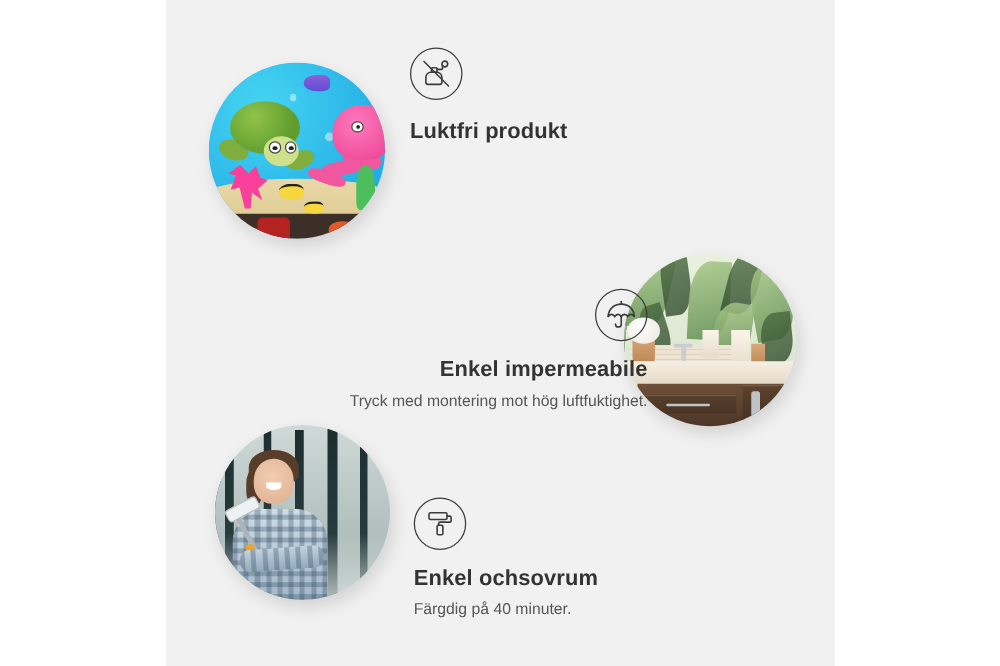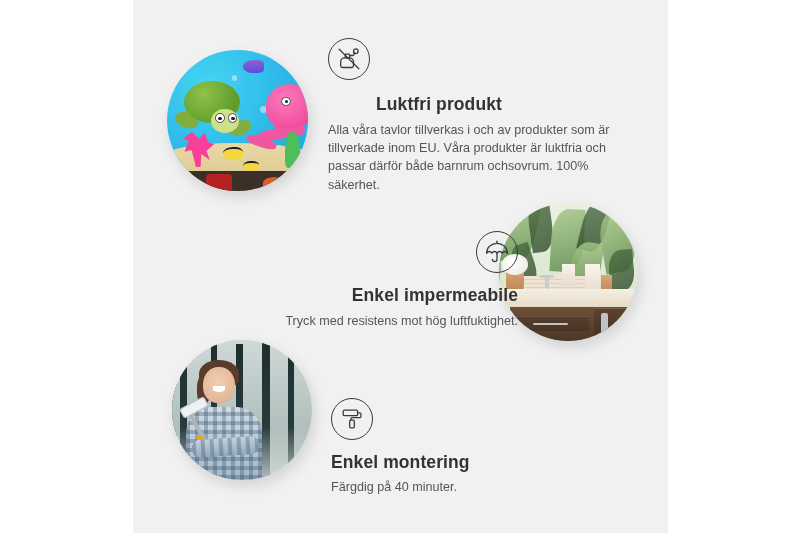--- a/index.html
+++ b/index.html
@@ -46,21 +46,20 @@
   }
   .icon-wrap svg { display: block; }
 
   .f-title {
     font-size: 17.5px;
     font-weight: bold;
     color: #333333;
     letter-spacing: .1px;
     line-height: 1.25;
     white-space: nowrap;
-    margin-left: 48px;
   }
 
   .f-desc {
     font-size: 12.6px;
     color: #555555;
     line-height: 1.45;
   }
 
   
   #feature-odour {
@@ -364,21 +363,20 @@
       <div class="icon-wrap">
         <svg width="26" height="26" viewBox="0 0 26 26" fill="none" stroke="#3c3c3c" stroke-width="1.3" stroke-linecap="round">
           <path d="M6.5 21.5h9.2c1 0 1.8-.8 1.8-1.8v-3.9c0-2.2-1.8-4-4-4H8.7c-2.2 0-4 1.8-4 4v3.9c0 1 .8 1.8 1.8 1.8z"></path>
           <rect x="9.2" y="8.2" width="4.4" height="3.6" rx=".7"></rect>
           <path d="M13.6 9.5h3.1c.8 0 1.4-.6 1.4-1.4V6.4"></path>
           <circle cx="19.8" cy="5.2" r="2.3"></circle>
           <path d="M3.2 3.2 22.8 22.8"></path>
         </svg>
       </div>
       <div class="f-title">Luktfri produkt</div>
-      <div class="f-desc">Alla våra tavlor tillverkas i och av produkter som är tillverkade inom EU. Våra produkter är luktfria och passar därför både barnrum ochsovrum. 100% säkerhet.</div>
     </div>
 
     <div class="photo" id="photo-bathroom">
       <div class="inner">
         <div class="bw-wall"></div>
 
         <div class="bw-leaf" style="left:4%;top:2%;width:22%;height:42%;transform:rotate(12deg)"></div>
         <div class="bw-leaf-dark" style="left:22%;top:-4%;width:17%;height:40%;transform:rotate(-8deg)"></div>
         <div class="bw-leaf" style="left:38%;top:4%;width:24%;height:46%;transform:rotate(3deg)"></div>
         <div class="bw-leaf-dark" style="left:60%;top:-2%;width:18%;height:38%;transform:rotate(14deg)"></div>
@@ -411,21 +409,21 @@
     <div class="feature" id="feature-waterproof">
       <div class="icon-wrap">
         <svg width="26" height="26" viewBox="0 0 26 26" fill="none" stroke="#3c3c3c" stroke-width="1.3" stroke-linecap="round">
           <path d="M2.6 14.2C2.6 8.5 7.2 4.3 13 4.3s10.4 4.2 10.4 9.9"></path>
           <path d="M2.6 14.2c1.7-2.3 3.8-2.3 5.2 0 1.7-2.3 3.8-2.3 5.2 0 1.7-2.3 3.8-2.3 5.2 0 1.7-2.3 3.5-2.3 5.2 0"></path>
           <path d="M13 4.3V2.2"></path>
           <path d="M13 14.2v6.1c0 1.3-1 2.3-2.3 2.3s-2.3-1-2.3-2.3"></path>
         </svg>
       </div>
       <div class="f-title">Enkel impermeabile</div>
-      <div class="f-desc">Tryck med resistens mot hög luftfuktighet.</div>
+      <div class="f-desc">Tryck med montering mot hög luftfuktighet.</div>
     </div>
 
     <div class="photo" id="photo-painter">
       <div class="inner">
         <div class="fp-sky"></div>
 
         <div class="fp-tree" style="left:6%;height:96%;width:7px"></div>
         <div class="fp-tree-l" style="left:17%;height:88%;width:5px"></div>
         <div class="fp-tree" style="left:28%;height:99%;width:6px"></div>
         <div class="fp-tree-l" style="left:37%;height:84%;width:4px"></div>
@@ -450,18 +448,18 @@
     </div>
 
     <div class="feature" id="feature-mounting">
       <div class="icon-wrap">
         <svg width="26" height="26" viewBox="0 0 26 26" fill="none" stroke="#3c3c3c" stroke-width="1.3" stroke-linecap="round" stroke-linejoin="round">
           <rect x="4.2" y="4.2" width="14.4" height="5.4" rx="1.2"></rect>
           <path d="M18.6 6.9h2.1c.7 0 1.2.5 1.2 1.2v2.4c0 .7-.5 1.2-1.2 1.2h-7.6c-.7 0-1.2.5-1.2 1.2v1.3"></path>
           <rect x="10.7" y="14.2" width="4.6" height="7.6" rx="1"></rect>
         </svg>
       </div>
-      <div class="f-title">Enkel montering</div>
+      <div class="f-title">Enkel ochsovrum</div>
       <div class="f-desc">Färgdig på 40 minuter.</div>
     </div>
 
   </div>
 </div>
 
 </body></html>

